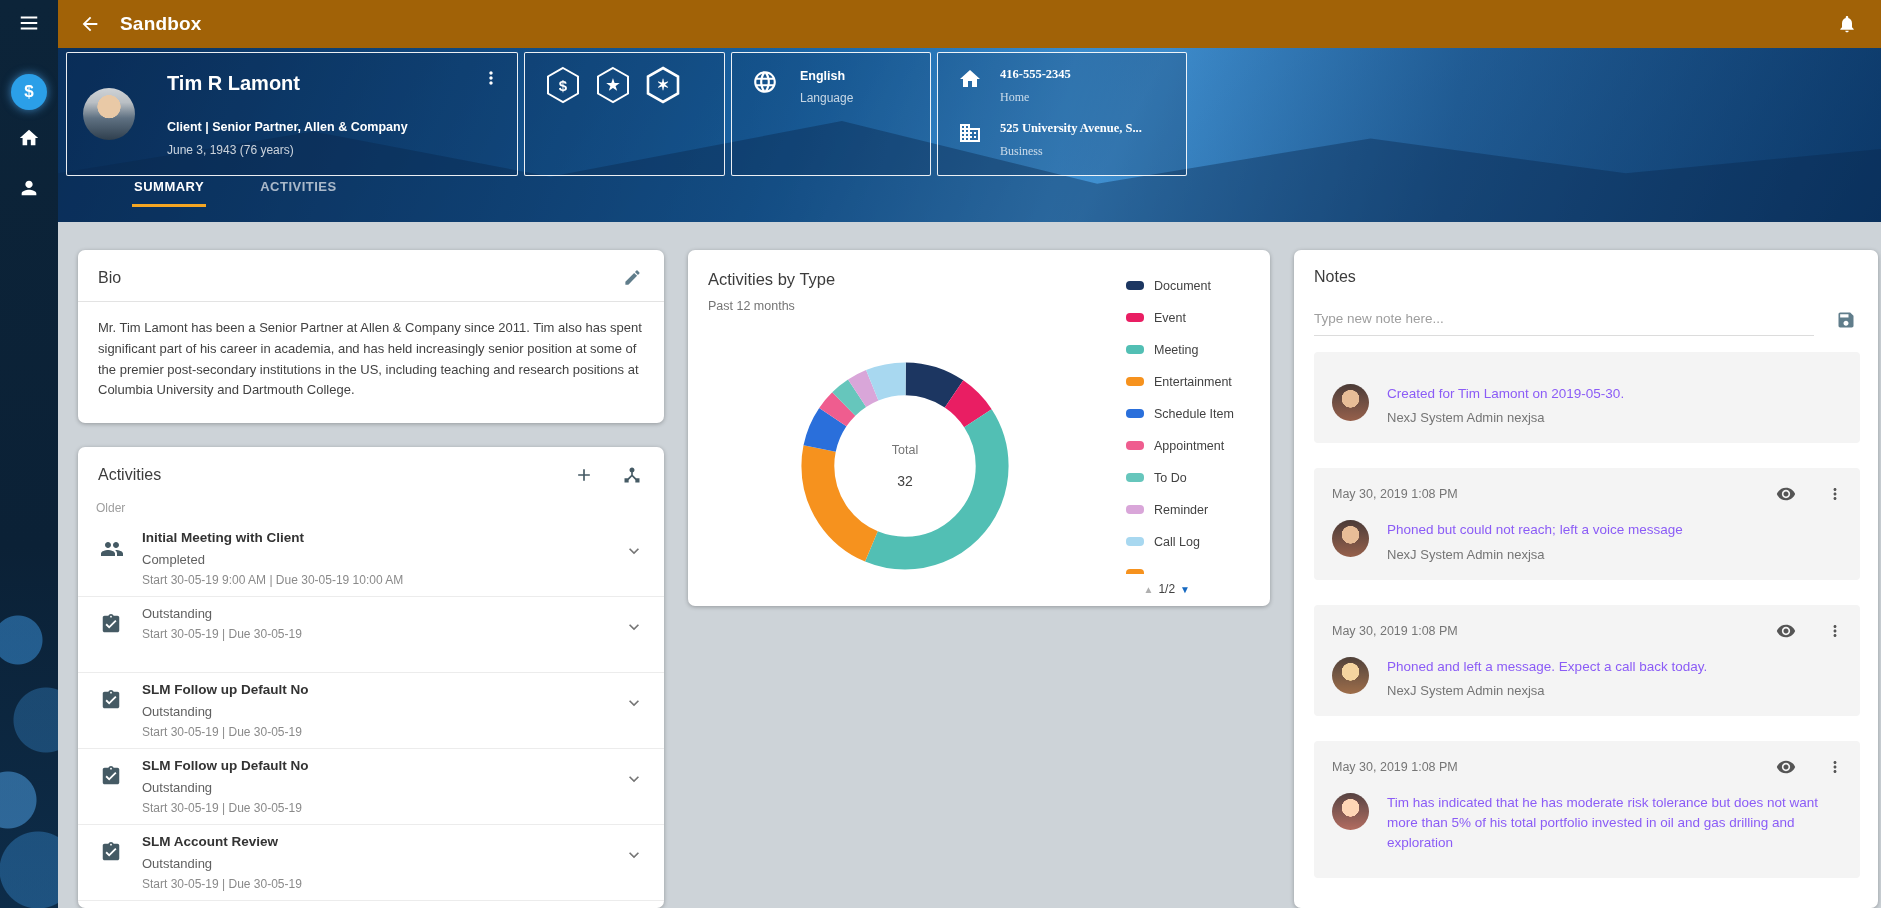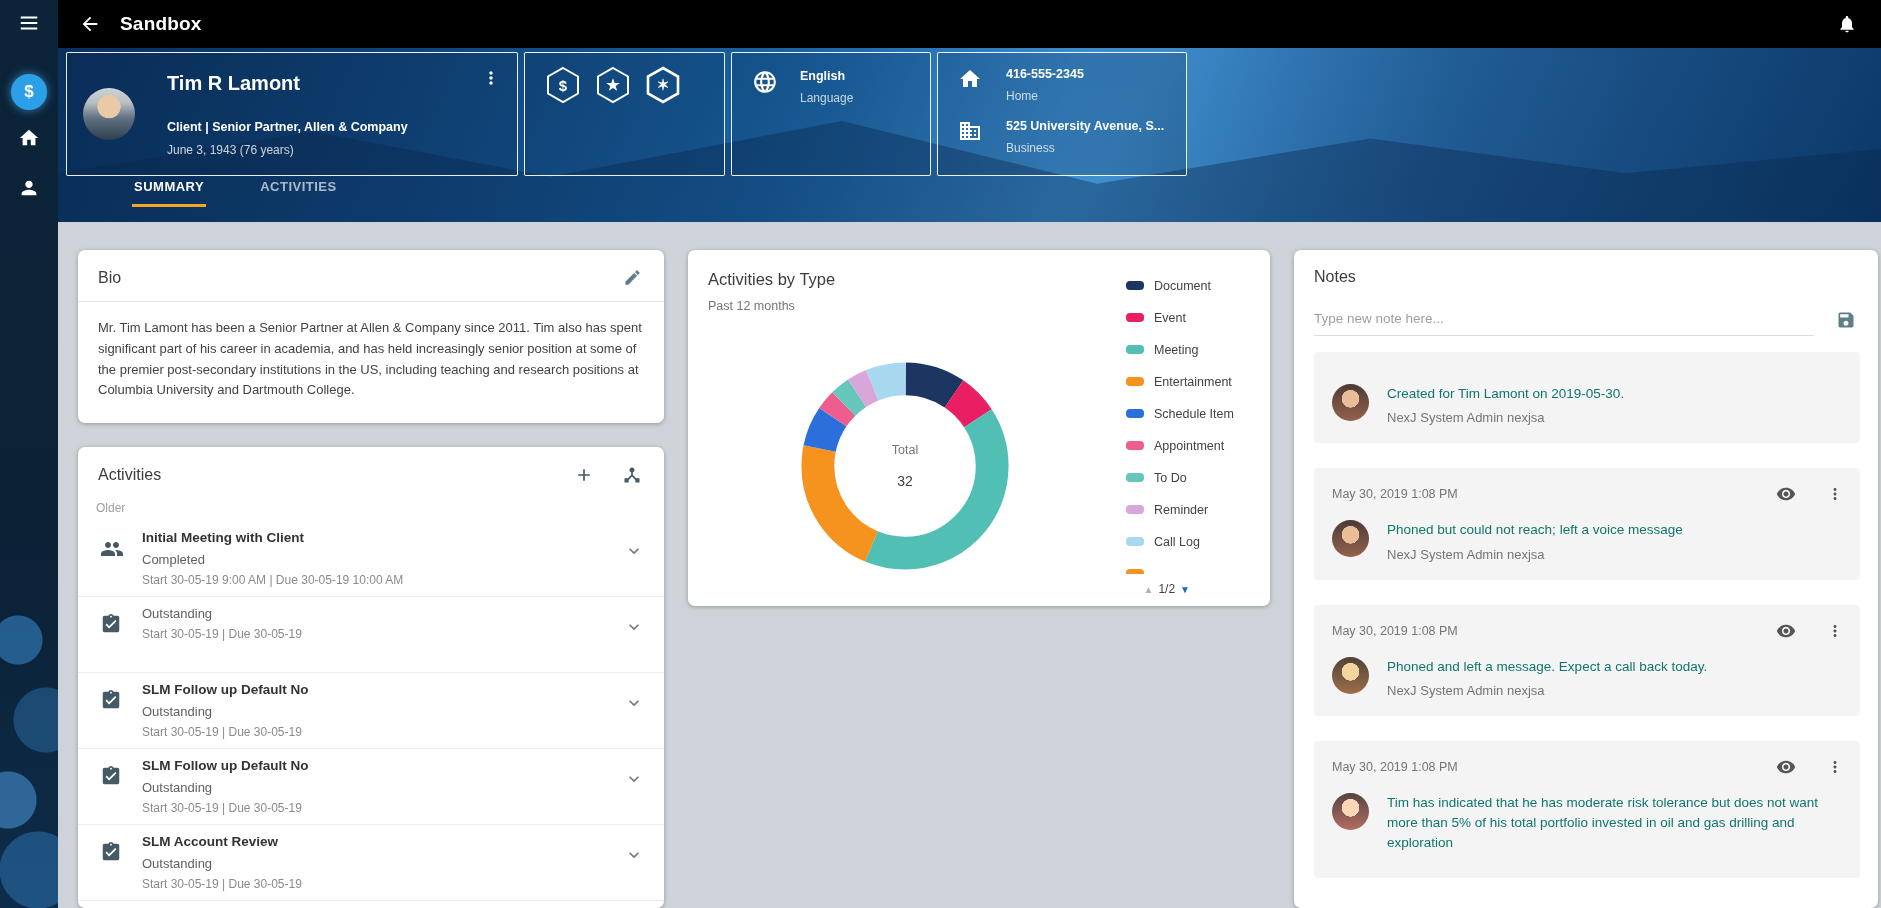--- a/index.html
+++ b/index.html
@@ -16,21 +16,21 @@
       radial-gradient(circle at 38px 870px, rgba(56,140,210,.4) 0 38px, transparent 39px),
       linear-gradient(180deg,#0c2439 0%, #0b2136 60%, #0d2c49 100%);
     display:flex; flex-direction:column; align-items:center; }
   .sb-menu { height:48px; display:flex; align-items:center; justify-content:center; width:100%; }
   .sb-fab { width:36px; height:36px; border-radius:50%; background:#2b9fe8; color:#fff;
     font-size:17px; font-weight:bold; margin-top:26px; display:flex; align-items:center; justify-content:center;
     box-shadow:0 0 10px rgba(80,170,240,.7); }
   .sb-btn { width:100%; height:44px; display:flex; align-items:center; justify-content:center; margin-top:6px; }
 
   
-  .topbar { position:absolute; left:58px; right:0; top:0; height:48px; background:#000000; z-index:20;
+  .topbar { position:absolute; left:58px; right:0; top:0; height:48px; background:#a16207; z-index:20;
     display:flex; align-items:center; color:#fff; }
   .topbar .back { width:48px; height:48px; display:flex; align-items:center; justify-content:center; margin-left:8px; }
   .topbar h1 { font-size:19px; font-weight:bold; letter-spacing:.2px; margin-left:6px; }
   .topbar .bell { margin-left:auto; margin-right:14px; width:40px; height:40px; display:flex; align-items:center; justify-content:center; }
 
   
   .hero { position:absolute; left:58px; right:0; top:48px; height:174px; overflow:hidden;
     background:
       linear-gradient(118deg, rgba(8,40,80,.78) 0%, rgba(17,75,132,.25) 42%, rgba(110,180,235,.28) 58%, rgba(10,52,98,.65) 100%),
       linear-gradient(100deg, #11508f 0%, #1d6fb4 38%, #3187cc 55%, #13528f 76%, #0d3f74 100%); }
@@ -50,21 +50,21 @@
   .p-birth { font-size:12px; color:rgba(255,255,255,.78); }
   .kebab-btn { position:absolute; top:14px; right:14px; width:24px; height:24px; }
 
   .badges-card { width:201px; display:flex; align-items:flex-start; padding:12px 0 0 18px; gap:10px; }
   .badge { position:relative; width:40px; height:40px; }
   .badge .badge-glyph { position:absolute; inset:0; display:flex; align-items:center; justify-content:center;
     font-size:15px; font-weight:bold; color:#fff; }
 
   .lang-card { width:200px; padding:16px 0 0 20px; display:flex; gap:22px; }
   .contact-card { width:250px; padding:14px 0 0 20px; }
-  .h-row { display:flex; gap:24px; margin-bottom:16px; }
+  .h-row { display:flex; gap:18px; margin-bottom:16px;font-family:Liberation Serif, serif; }
   .h-val { font-size:12.5px; font-weight:bold; margin-bottom:8px; white-space:nowrap; overflow:hidden; max-width:160px; }
   .h-lab { font-size:12px; color:rgba(255,255,255,.75); }
 
   .tabs { position:absolute; left:74px; bottom:15px; display:flex; gap:52px; }
   .tab { color:rgba(255,255,255,.65); font-size:13px; font-weight:bold; letter-spacing:.5px; padding:0 2px 13px; }
   .tab.active { color:#fff; border-bottom:3px solid #f5a623; padding-bottom:10px; }
 
   
   .content { position:absolute; top:222px; left:58px; right:0; bottom:0; background:#cdd3d8; overflow:hidden;
     padding:28px 0 0 20px; display:flex; gap:24px; }
@@ -121,21 +121,21 @@
   .note-head { display:flex; align-items:center; }
   .note-time { font-size:12.5px; color:#757575; }
   .note-actions { margin-left:auto; display:flex; align-items:center; gap:30px; }
   .note-body { display:flex; margin-top:16px; gap:18px; }
   .avatar-sm { width:37px; height:37px; border-radius:50%; flex:none;
     background:
       radial-gradient(circle at 50% 40%, #e8bd97 0 30%, rgba(0,0,0,0) 31%),
       linear-gradient(180deg,#4a3a36 0%, #6d4d42 45%, #96604b 100%); }
   .note:nth-child(3) .avatar-sm { filter:hue-rotate(12deg) brightness(1.1); }
   .note:nth-child(4) .avatar-sm { filter:hue-rotate(-10deg) brightness(1.15); }
-  .note-text { font-size:13.5px; color:#0f766e; line-height:1.5; }
+  .note-text { font-size:13.5px; color:#8b5cf6; line-height:1.5; }
   .note-author { font-size:13px; color:#757575; margin-top:6px; }
 </style>
 </head>
 <body>
 
 <aside class="sidebar">
   <div class="sb-menu">
     <button>
       <svg width="22" height="22" viewBox="0 0 24 24">
           <path d="M3 6h18M3 12h18M3 18h18" stroke="#fff" stroke-width="2"></path>

